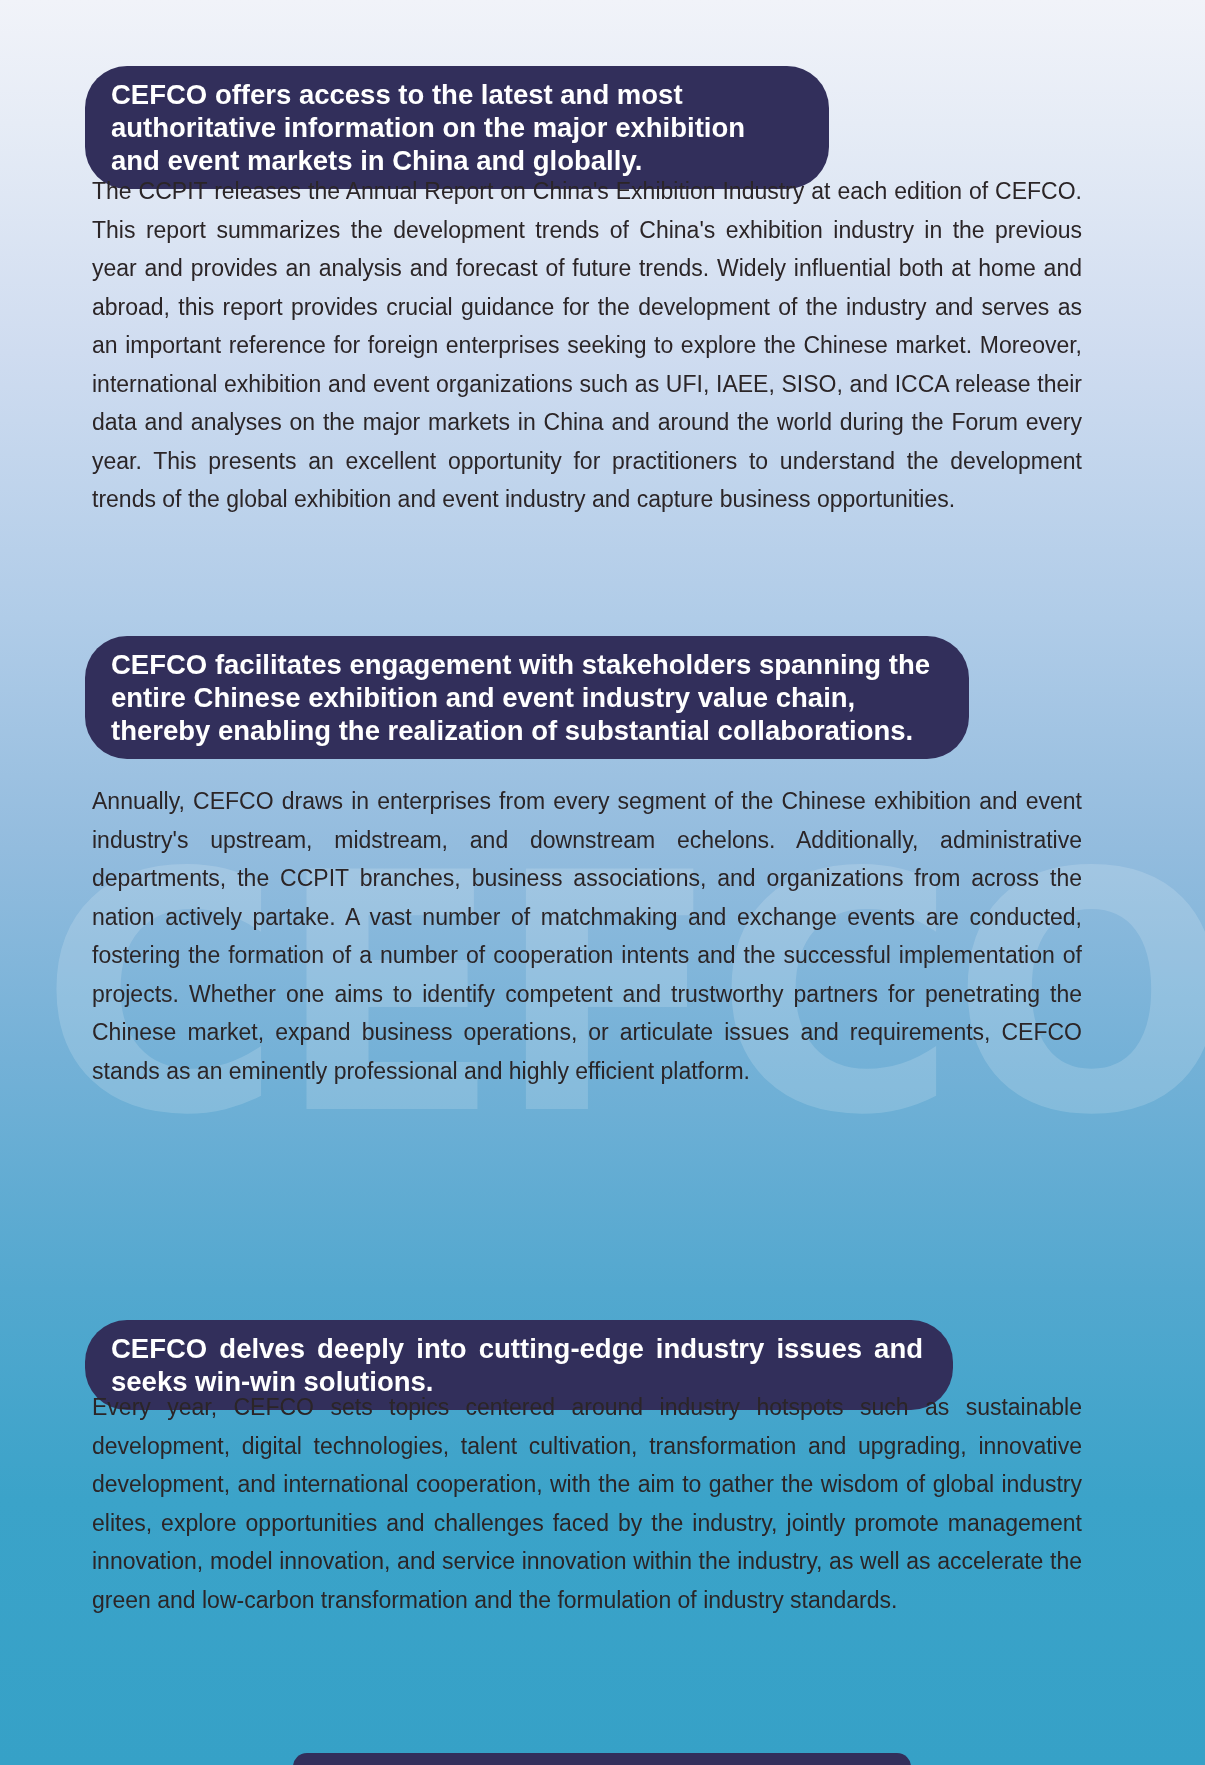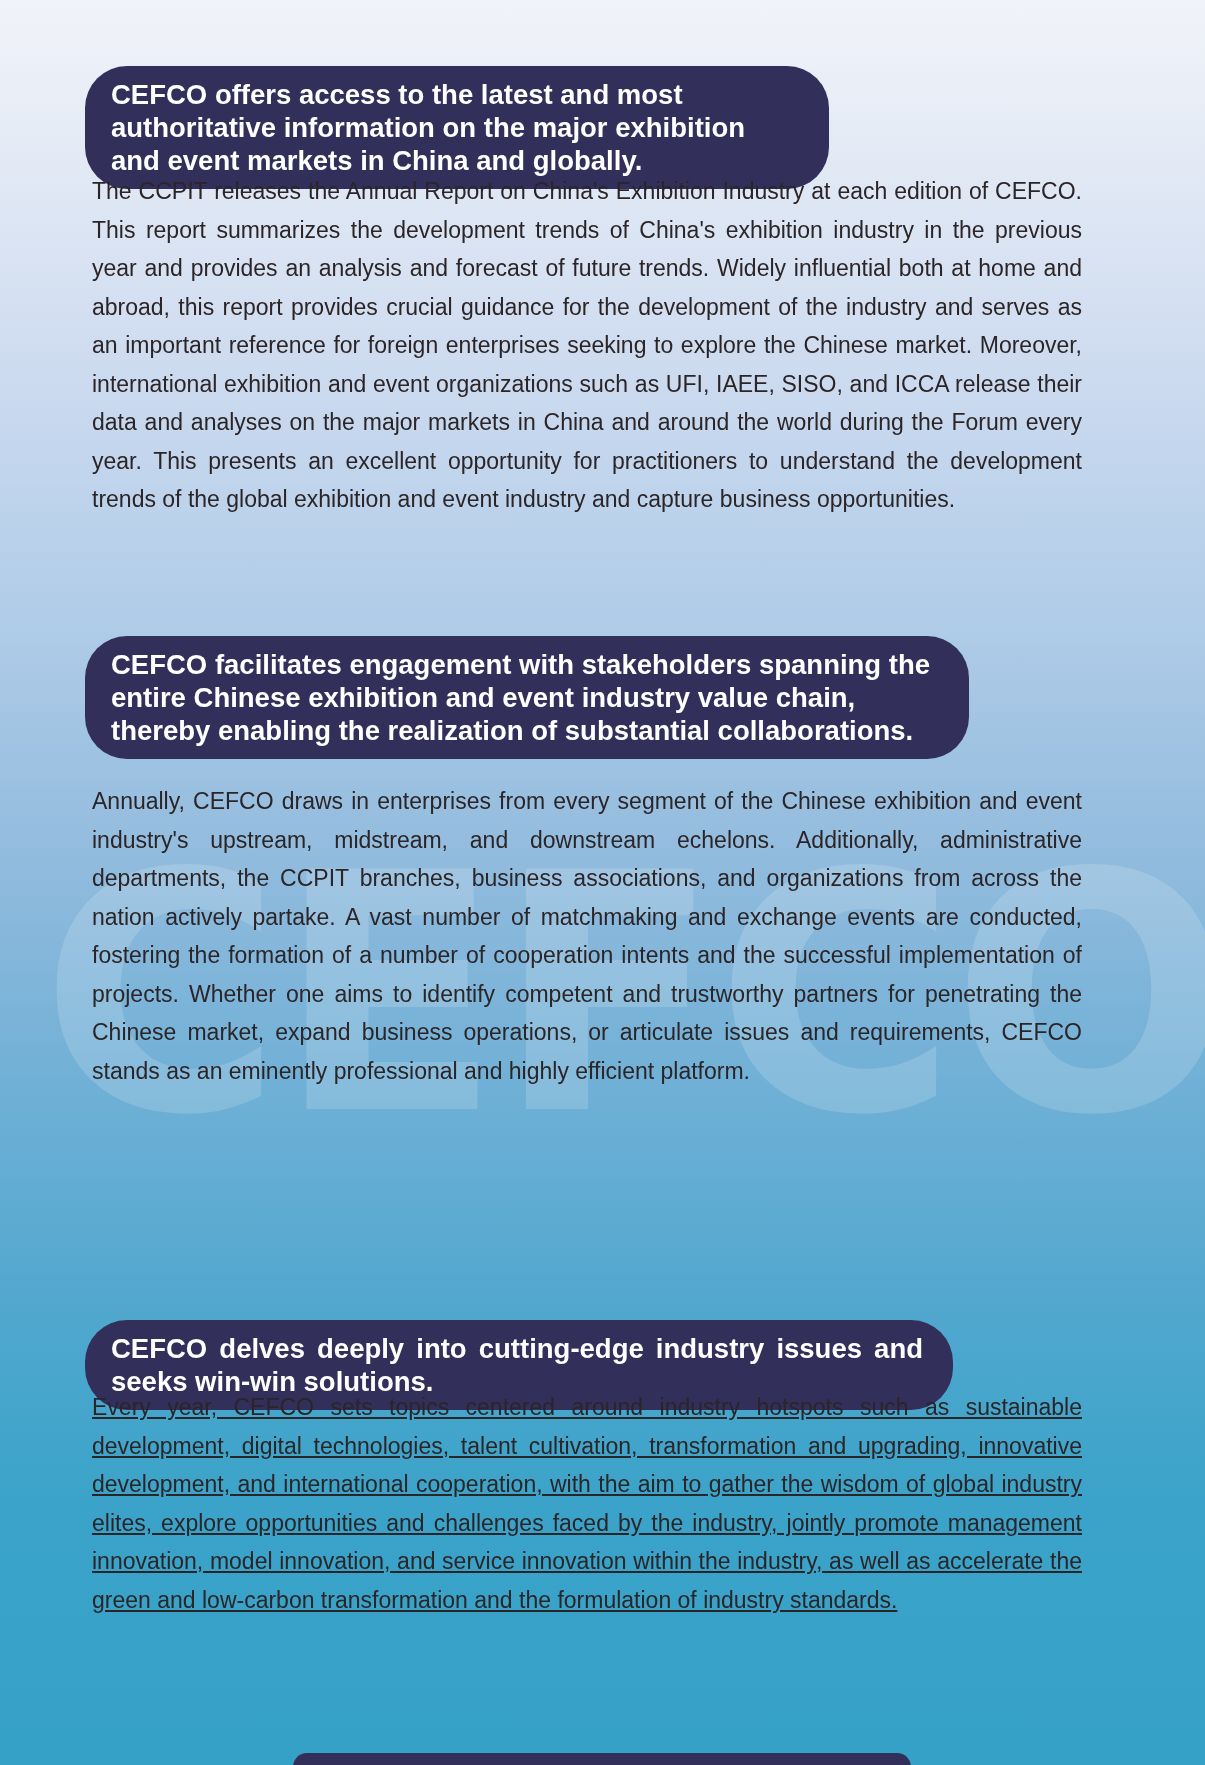--- a/index.html
+++ b/index.html
@@ -56,21 +56,21 @@
     color: #2b2527;
     font-size: 23px;
     line-height: 38.5px;
     text-align: justify;
     text-justify: inter-word;
     hyphens: auto;
     -webkit-hyphens: auto;
   }
   .body-1 { top: 172px; }
   .body-2 { top: 752px; margin-top: 30px; }
-  .body-3 { top: 1388px; text-decoration: underline; }
+  .body-3 { top: 1388px; }
   .bottom-bar {
     position: absolute;
     left: 293px;
     top: 1753px;
     width: 618px;
     height: 14px;
     background: #322f5b;
     border-radius: 14px 14px 0 0;
   }
 </style>

